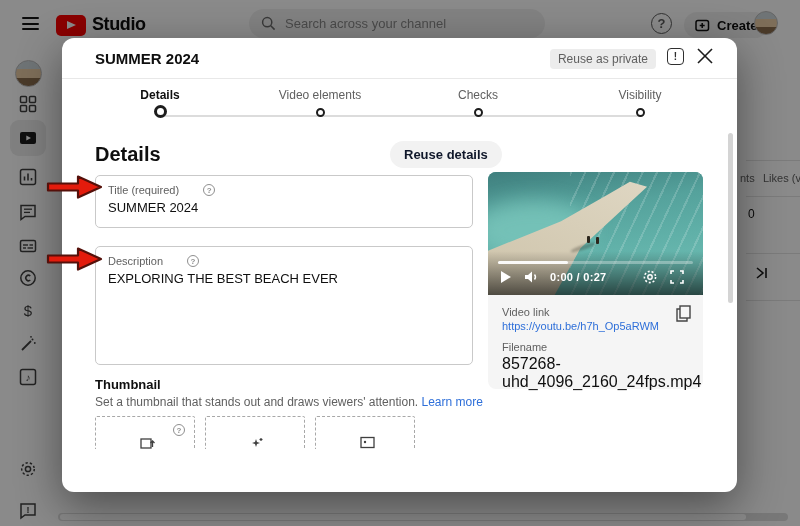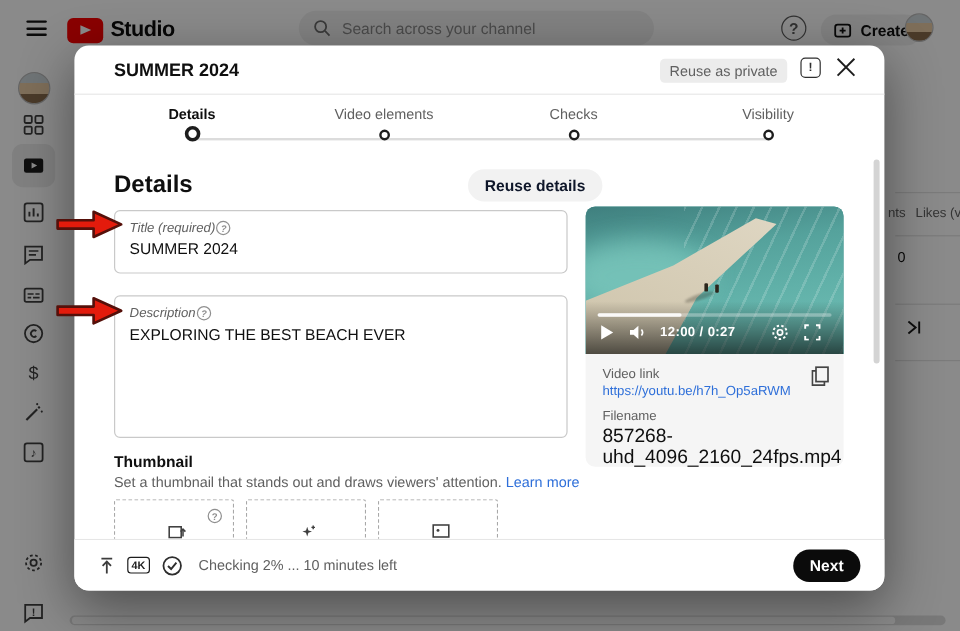--- a/index.html
+++ b/index.html
@@ -45,21 +45,21 @@
   .step { position:absolute; width:140px; text-align:center; transform:translateX(-50%); }
   .step .lbl { font-size:12px; color:#606060; }
   .step.active .lbl { color:#0f0f0f; font-weight:700; }
   .dot { margin:6px auto 0; width:9px; height:9px; border:2.5px solid #1d1d1d; border-radius:50%; background:#fff; }
   .step.active .dot { width:13px; height:13px; border-width:3.5px; margin-top:3px; }
 
   .section-h { position:absolute; left:33px; top:105px; font-size:20px; font-weight:700; color:#0f0f0f; }
   .reuse-btn { position:absolute; left:328px; top:103px; height:27px; padding:0 14px; background:#f2f2f2; border-radius:14px; display:flex; align-items:center; font-size:13px; font-weight:600; color:#0f172a; }
 
   .field { position:absolute; left:33px; width:378px; border:1px solid #c9c9c9; border-radius:5px; padding:8px 12px; }
-  .field .flabel { display:flex; align-items:flex-end; gap:1px; font-size:11px; color:#606060;font-style:italic; }
+  .field .flabel { display:flex; align-items:flex-end; gap:24px; font-size:11px; color:#606060; }
   .field .fvalue { margin-top:4px; font-size:13px; color:#0f0f0f; }
   .qmark { width:12px; height:12px; border:1px solid #8f8f8f; border-radius:50%; font-size:8px; color:#8f8f8f; display:flex; align-items:center; justify-content:center; font-weight:700; }
 
   .thumb-h { position:absolute; left:33px; top:339px; font-size:13px; font-weight:700; color:#0f0f0f; }
   .thumb-cap { position:absolute; left:33px; top:357px; font-size:12px; color:#606060; }
   .thumb-cap a { color:#2e6fd9; text-decoration:none; }
   .thumb-row { position:absolute; left:33px; top:378px; width:380px; height:33px; overflow:hidden; }
   .thumb-box { position:absolute; top:0; width:100px; height:56px; border:1px dashed #a8a8a8; border-radius:2px; }
   .tb-q { position:absolute; right:9px; top:7px; }
   .tb-ic { position:absolute; left:44px; top:19px; color:#3f3f3f; }
@@ -313,21 +313,21 @@
       <div class="ptrack">
           <div class="pbuf"></div>
         </div>
       <svg class="pctl" style="left:12px;" width="12" height="14" viewBox="0 0 12 14">
           <polygon points="1,1 11,7 1,13" fill="#fff"></polygon>
         </svg>
       <svg class="pctl" style="left:36px;" width="16" height="14" viewBox="0 0 16 14">
           <polygon points="1,5 4,5 8,1.5 8,12.5 4,9 1,9" fill="#fff"></polygon>
           <path d="M10.5 4.5 a4 4 0 0 1 0 5" fill="none" stroke="#fff" stroke-width="1.4"></path>
         </svg>
-      <div class="ptime">12:00 / 0:27</div>
+      <div class="ptime">0:00 / 0:27</div>
       <svg class="pctl" style="left:154px; top:97px;" width="16" height="16" viewBox="0 0 16 16">
           <circle cx="8" cy="8" r="2.2" fill="none" stroke="#fff" stroke-width="1.4"></circle>
           <circle cx="8" cy="8" r="5.6" fill="none" stroke="#fff" stroke-width="1.6" stroke-dasharray="2 1.9"></circle>
         </svg>
       <svg class="pctl" style="left:182px; top:98px;" width="14" height="14" viewBox="0 0 14 14">
           <path d="M1 4V1h3 M10 1h3v3 M13 10v3h-3 M4 13H1v-3" fill="none" stroke="#fff" stroke-width="1.6"></path>
         </svg>
     </div>
     <div class="vinfo">
       <div class="vlabel">Video link</div>
@@ -335,36 +335,20 @@
       <div class="vlabel">Filename</div>
       <div class="vfile">857268-uhd_4096_2160_24fps.mp4</div>
       <svg class="copy-ic" width="15" height="17" viewBox="0 0 15 17">
           <rect x="4" y="1" width="10" height="12" fill="none" stroke="#444" stroke-width="1.4"></rect>
           <path d="M4 4H1v12h10v-3" fill="none" stroke="#444" stroke-width="1.4"></path>
         </svg>
     </div>
 
     <div class="dlg-scroll"></div>
 
-    <div class="dlg-footer">
-      <div class="foot-left">
-        <svg width="14" height="15" viewBox="0 0 14 15">
-            <line x1="2.5" y1="1.5" x2="11.5" y2="1.5" stroke="#3c3c3c" stroke-width="1.5"></line>
-            <line x1="7" y1="4" x2="7" y2="14" stroke="#3c3c3c" stroke-width="1.5"></line>
-            <polyline points="3.5,7.5 7,4 10.5,7.5" fill="none" stroke="#3c3c3c" stroke-width="1.5"></polyline>
-          </svg>
-        <span class="badge-4k">4K</span>
-        <svg width="17" height="17" viewBox="0 0 17 17">
-            <circle cx="8.5" cy="8.5" r="7.3" fill="none" stroke="#2e2e2e" stroke-width="1.5"></circle>
-            <polyline points="5,8.7 7.6,11.2 12,5.8" fill="none" stroke="#2e2e2e" stroke-width="1.6"></polyline>
-          </svg>
-        <span class="foot-status">Checking 2% ... 10 minutes left</span>
-      </div>
-      <button class="next-btn">Next</button>
-    </div>
   </div>
 
   <svg class="arrow-anno" style="left:46px; top:174px;" width="58" height="26" viewBox="0 0 58 26">
     <polygon points="2,9.5 32,9.5 32,2.5 55,13 32,23.5 32,16.5 2,16.5" fill="#e31b0c" stroke="#55100a" stroke-width="2.2" stroke-linejoin="round"></polygon>
   </svg>
   <svg class="arrow-anno" style="left:46px; top:246px;" width="58" height="26" viewBox="0 0 58 26">
     <polygon points="2,9.5 32,9.5 32,2.5 55,13 32,23.5 32,16.5 2,16.5" fill="#e31b0c" stroke="#55100a" stroke-width="2.2" stroke-linejoin="round"></polygon>
   </svg>
 
 </div>

